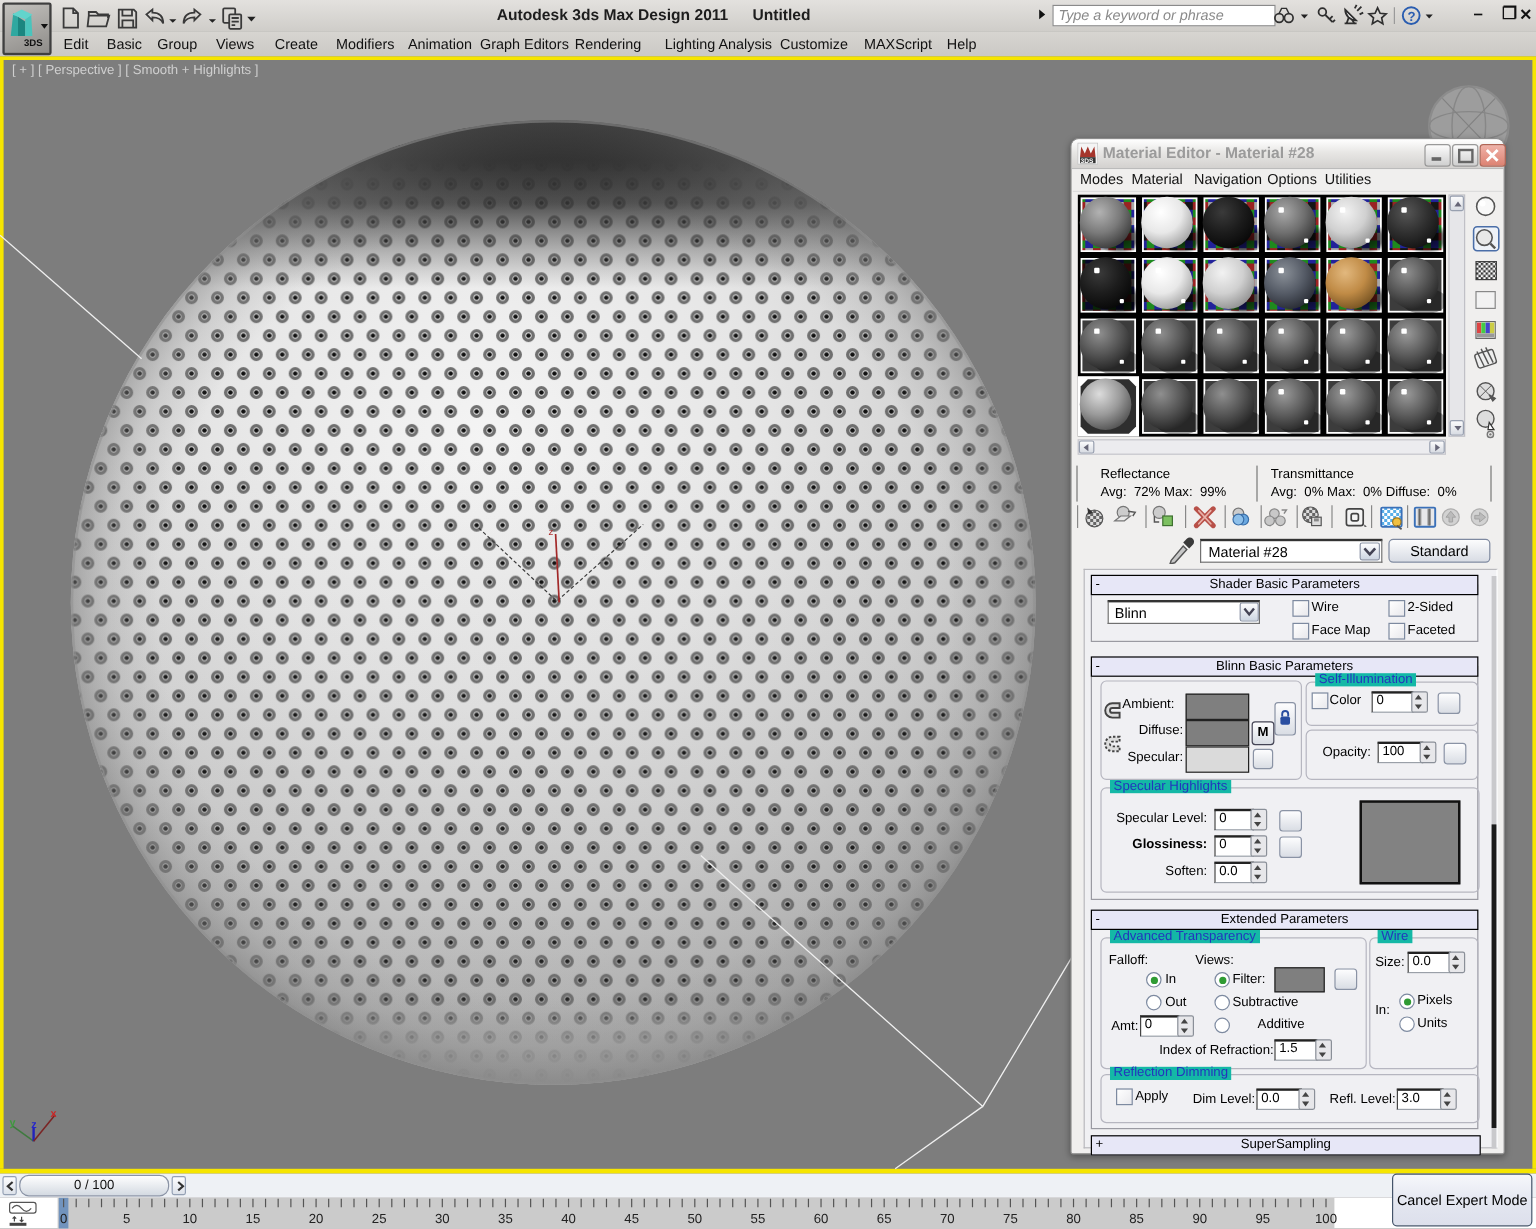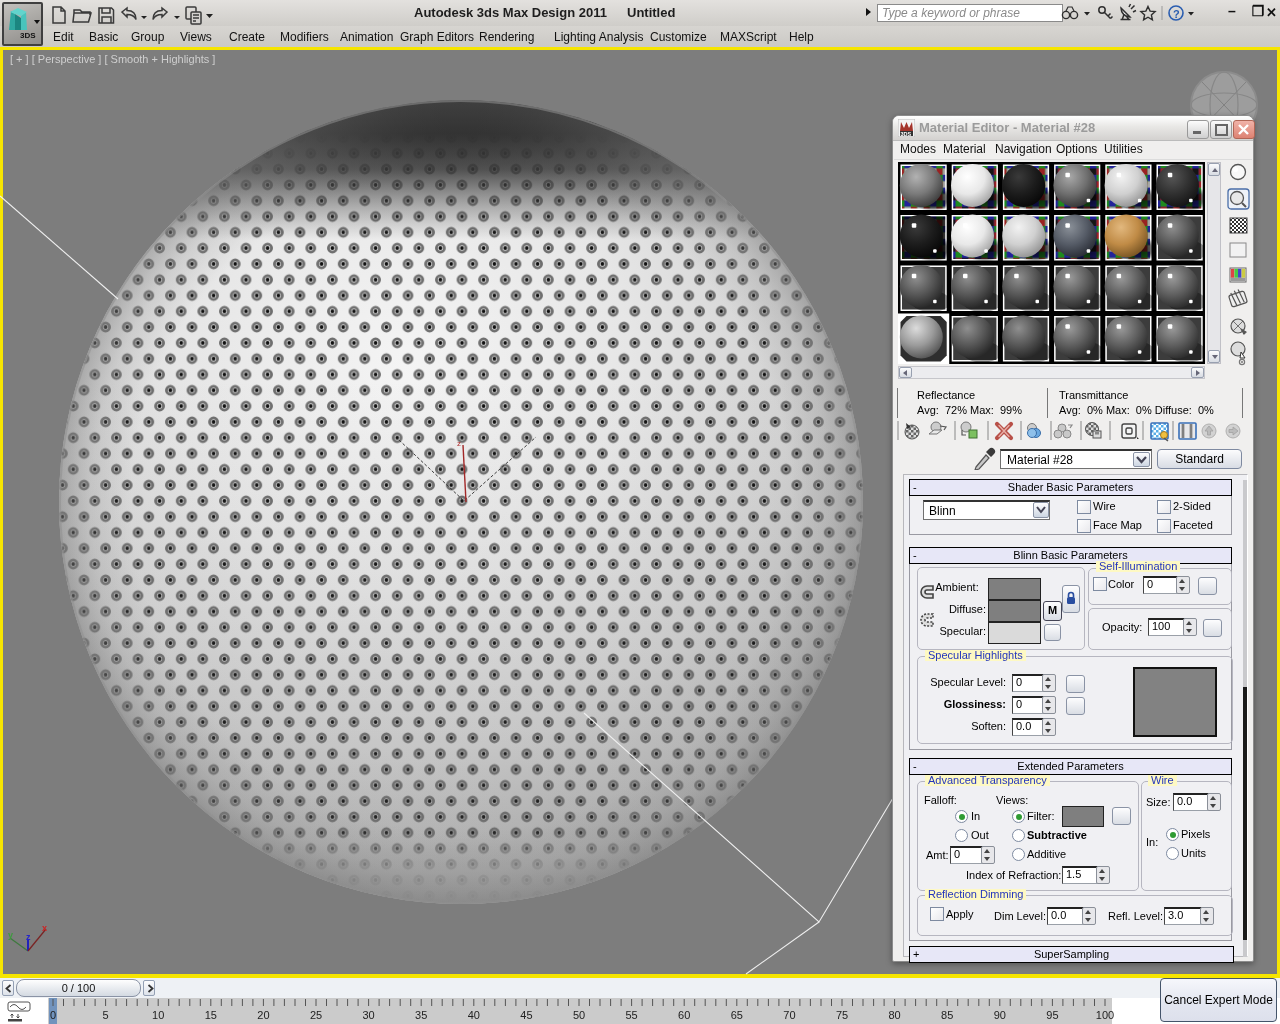--- a/index.html
+++ b/index.html
@@ -11,21 +11,21 @@
  font-size:11px;color:#000;padding:0 0 0 3px;line-height:13px;}
 .spin{position:absolute;width:12px;background:#e7e7ea;border:1px solid #8a8f98;border-radius:2px;}
 .spin:before,.spin:after{content:"";position:absolute;left:2px;border-left:3px solid transparent;border-right:3px solid transparent;}
 .spin:before{top:2px;border-bottom:4px solid #444;}
 .spin:after{bottom:2px;border-top:4px solid #444;}
 .chk{position:absolute;width:12px;height:12px;background:linear-gradient(135deg,#fff,#e8e8ec);border:1px solid #7d8aa0;}
 .rad{position:absolute;width:11px;height:11px;border-radius:50%;background:#fff;border:1px solid #7d8aa0;}
 .rad.on:before{content:"";position:absolute;left:2.5px;top:2.5px;width:6px;height:6px;border-radius:50%;background:#2f9b33;}
 .btnsm{position:absolute;background:linear-gradient(#fdfdfe,#d9dde4);border:1px solid #8a93a5;border-radius:3px;}
 .grp{position:absolute;border:1px solid #b6b6c0;border-radius:5px;}
-.grplab{position:absolute;font-size:11px;color:#2335bd;background:#fef9c3;padding:0 3px;line-height:11px;}
+.grplab{position:absolute;font-size:11px;color:#2335bd;background:#14b8a6;padding:0 3px;line-height:11px;}
 .roll{position:absolute;left:6px;width:321px;height:15px;background:#e7e7f7;border:1px solid #000;
  font-size:11px;color:#000;text-align:center;line-height:15px;}
 .roll .pm{position:absolute;left:3px;top:0px;font-size:11px;}
 .lab{position:absolute;font-size:11px;color:#000;white-space:nowrap;}
 .swatch{position:absolute;border:1px solid #222;}
 </style></head><body>
 
 <div class="abs" style="left:0;top:0;width:1280px;height:26px;background:linear-gradient(#e3e1de,#cfcdc9);"></div>
 <div class="abs" style="left:0;top:26px;width:1280px;height:21px;background:linear-gradient(#d7d5d1,#cbc9c5);border-bottom:1px solid #a8a6a2;"></div>
 
@@ -642,23 +642,23 @@
 <div class="lab" style="left:996px;top:794px;">Views:</div>
 <div class="rad on" style="left:955px;top:810px;"></div>
 <div class="lab" style="left:971px;top:810px;">In</div>
 <div class="rad" style="left:955px;top:829px;"></div>
 <div class="lab" style="left:971px;top:829px;">Out</div>
 <div class="rad on" style="left:1012px;top:810px;"></div>
 <div class="lab" style="left:1027px;top:810px;">Filter:</div>
 <div class="swatch" style="left:1062px;top:806px;width:40px;height:19px;background:#7f7f7f;"></div>
 <div class="btnsm" style="left:1112px;top:807px;width:17px;height:16px;"></div>
 <div class="rad" style="left:1012px;top:829px;"></div>
-<div class="lab" style="left:1027px;top:829px;font-weight:bold;">Subtractive</div>
+<div class="lab" style="left:1027px;top:829px;">Subtractive</div>
 <div class="rad" style="left:1012px;top:848px;"></div>
-<div class="lab" style="left:1027px;top:848px;">Additive</div>
+<div class="lab" style="left:1048px;top:848px;">Additive</div>
 <div class="lab" style="left:926px;top:849px;">Amt:</div>
 <div class="field" style="left:950px;top:846px;width:28px;height:15px;">0</div>
 <div class="spin" style="left:981px;top:846px;height:16px;"></div>
 <div class="lab" style="left:966px;top:869px;">Index of Refraction:</div>
 <div class="field" style="left:1062px;top:866px;width:31px;height:15px;">1.5</div>
 <div class="spin" style="left:1096px;top:866px;height:16px;"></div>
 <div class="grp" style="left:1141px;top:781px;width:89px;height:108px;"></div>
 <div class="grplab" style="left:1148px;top:775px;">Wire</div>
 <div class="lab" style="left:1146px;top:796px;">Size:</div>
 <div class="field" style="left:1173px;top:793px;width:31px;height:15px;">0.0</div>

